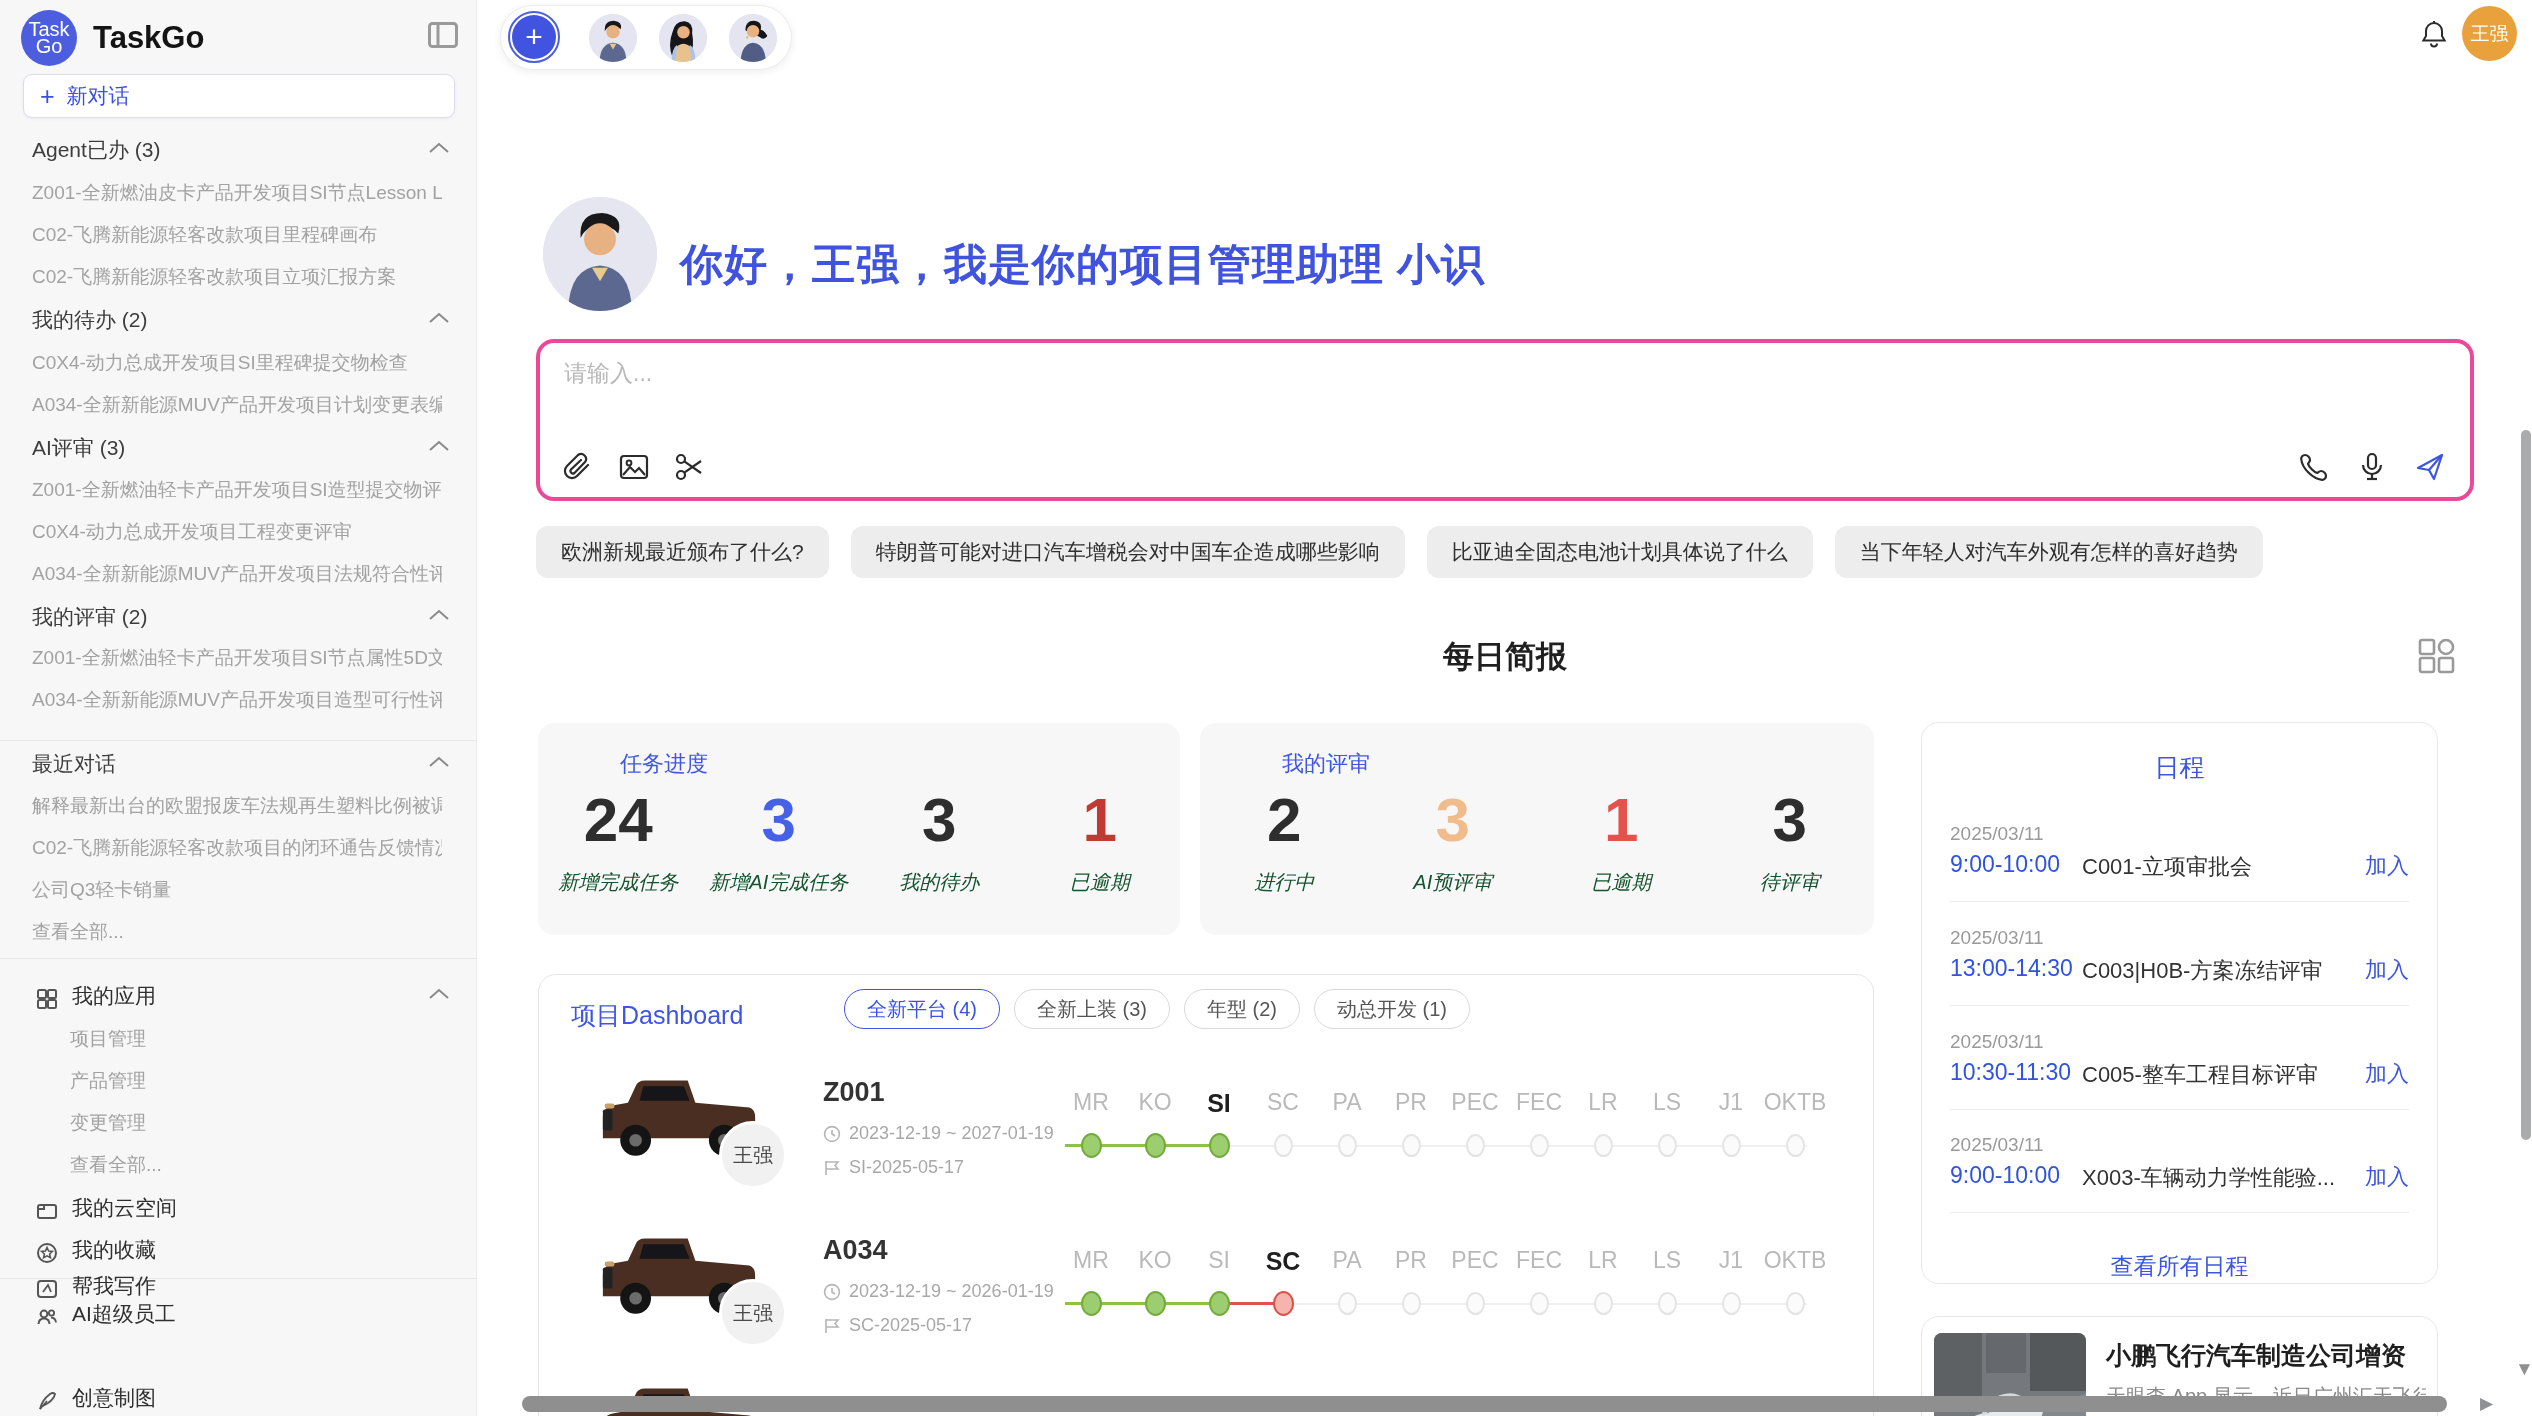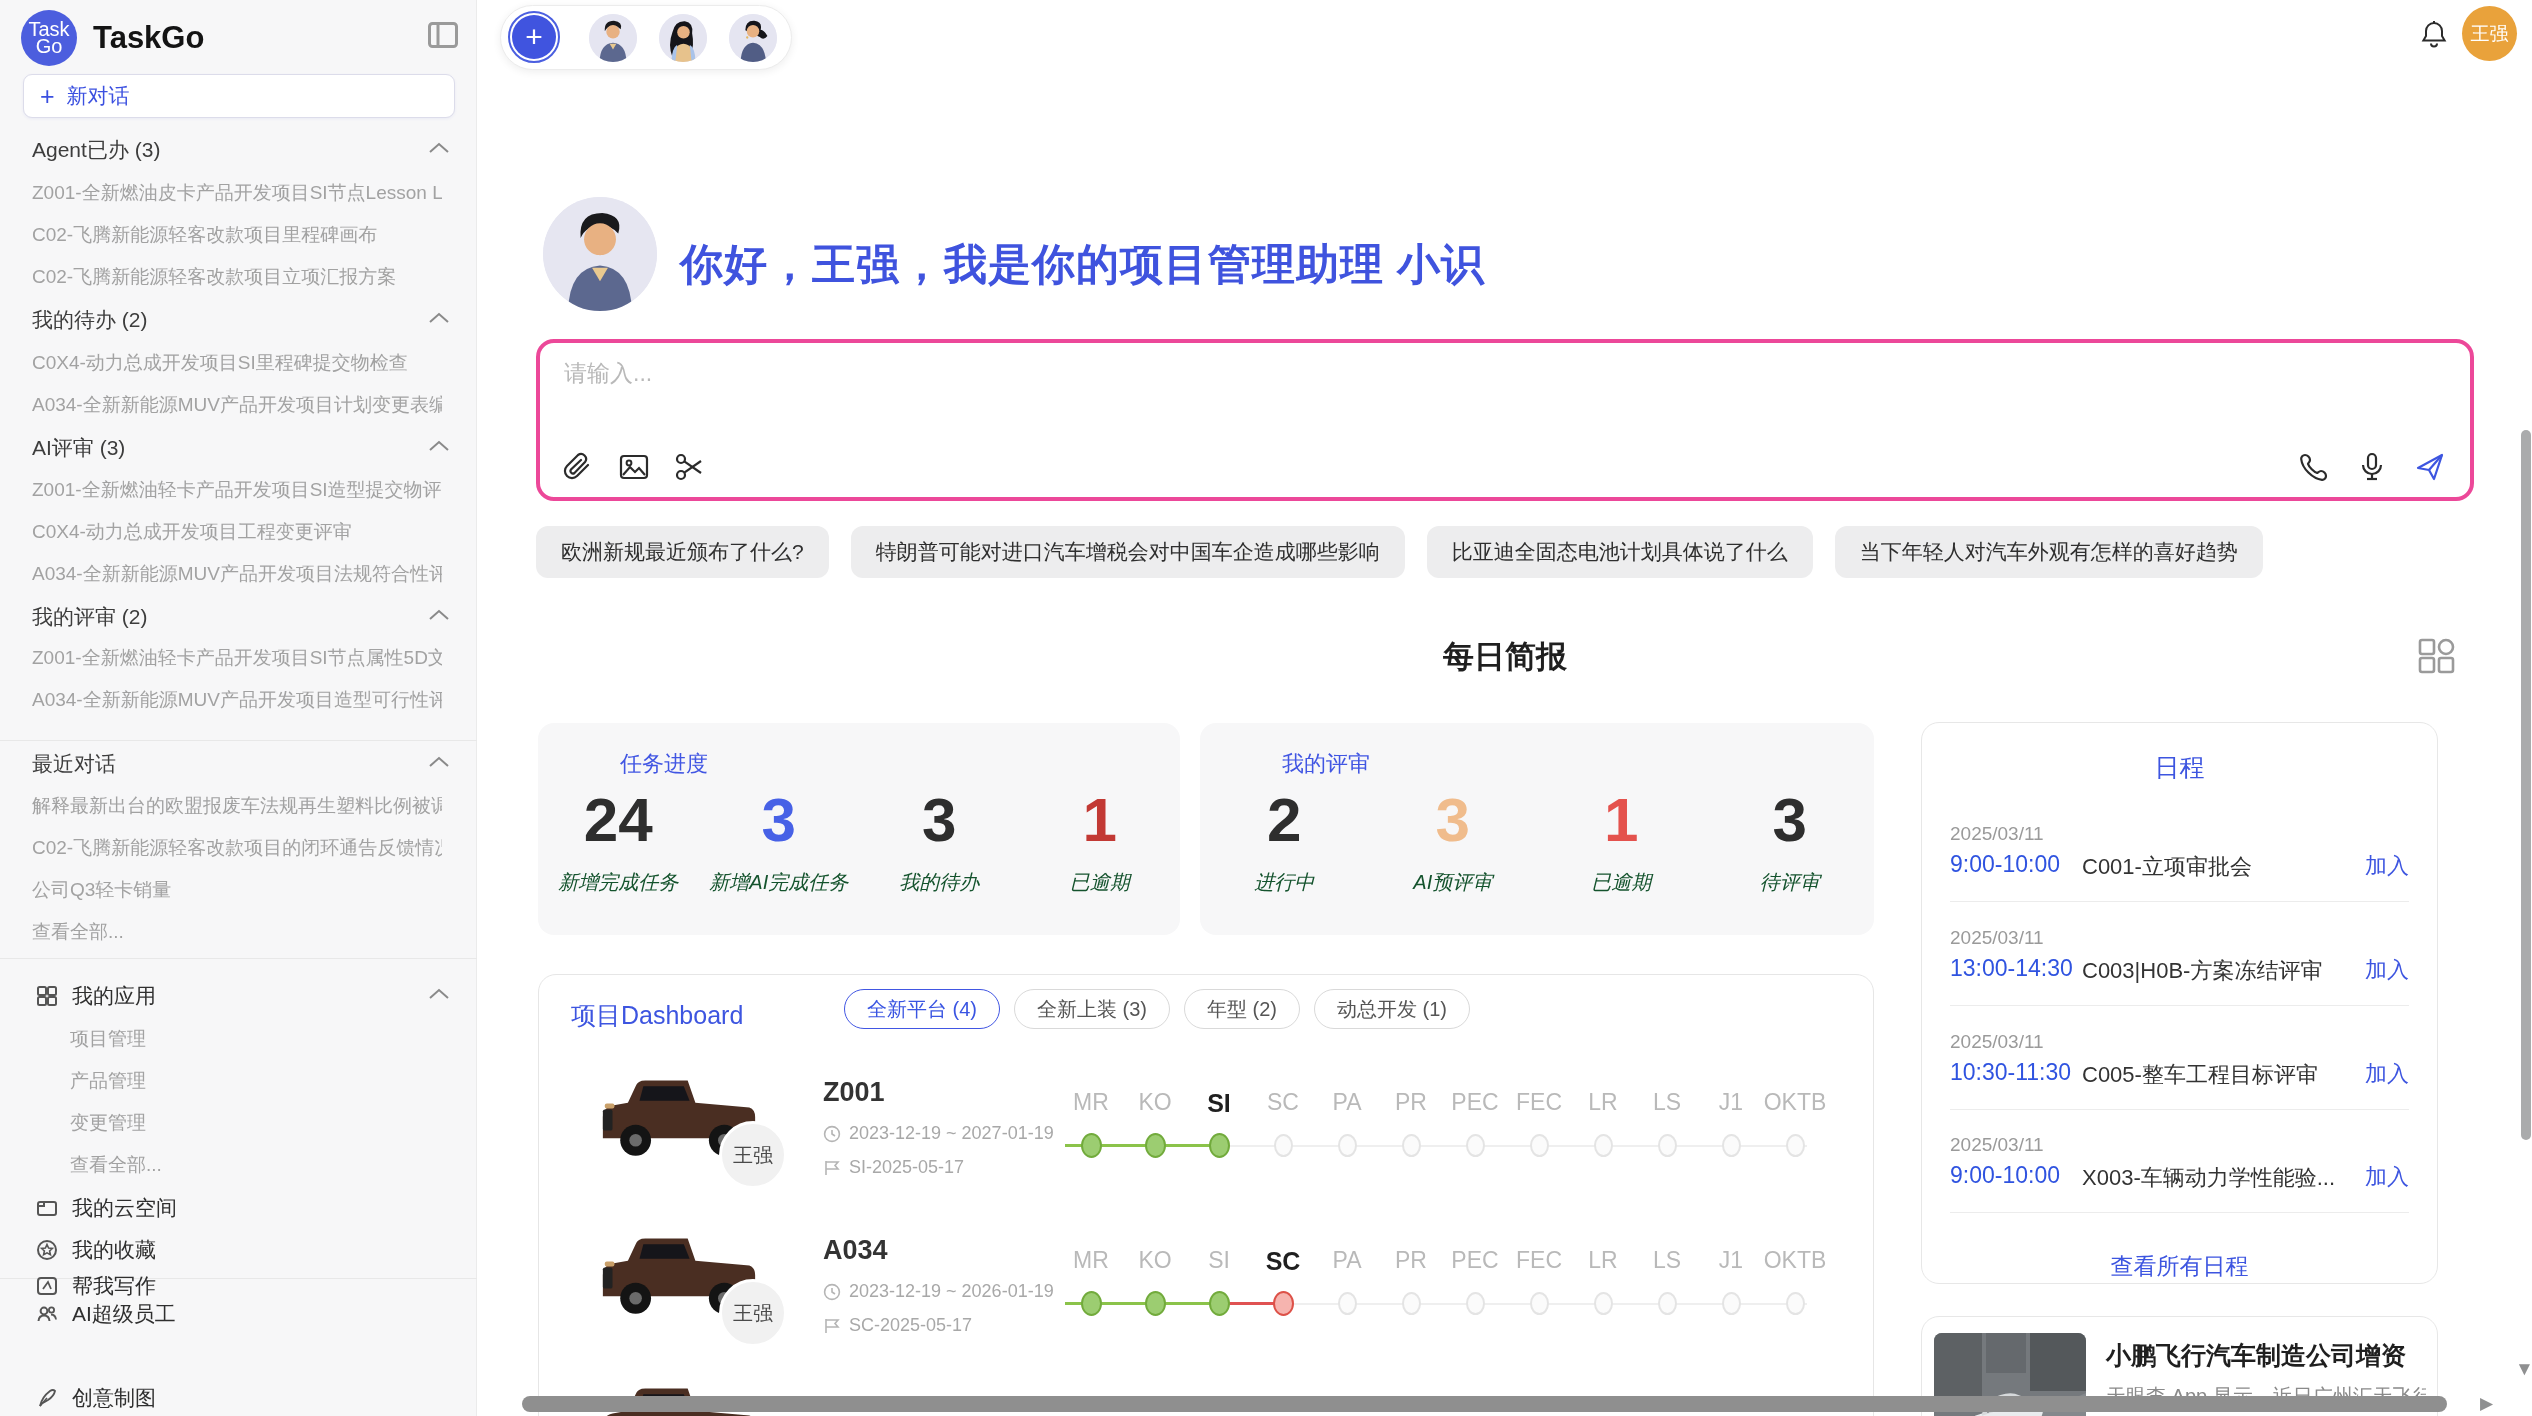--- a/index.html
+++ b/index.html
@@ -10,21 +10,21 @@
   .sb-head{position:absolute;left:21px;top:10px;display:flex;align-items:center;}
   .logo{width:56px;height:56px;border-radius:50%;background:#4c5ede;color:#fff;display:flex;flex-direction:column;align-items:center;justify-content:center;font-size:20px;line-height:17px;}
   .app-title{margin-left:16px;font-size:31px;font-weight:bold;color:#141414;}
   .panel-toggle{position:absolute;left:428px;top:22px;width:30px;height:26px;cursor:pointer;}
   .newchat{position:absolute;left:23px;top:74px;width:432px;height:44px;background:#fff;border:1px solid #dcdcea;border-radius:9px;box-shadow:0 1px 3px rgba(80,90,200,.08);display:flex;align-items:center;color:#3b50e0;font-size:21px;box-sizing:border-box;padding-left:16px;cursor:pointer;}
   .newchat .plus{font-size:25px;margin-right:12px;font-weight:400;}
   .sec-head{position:absolute;left:32px;font-size:21px;color:#3d3d3d;white-space:nowrap;}
   .sec-chev{position:absolute;left:428px;width:22px;height:12px;}
   .sb-item{position:absolute;left:32px;width:410px;font-size:19px;color:#a2a2a2;white-space:nowrap;overflow:hidden;cursor:pointer;}
   .sb-div{position:absolute;left:0;width:477px;height:1px;background:#e8e8e8;}
-  .sb-row{position:absolute;left:36px;display:flex;align-items:center;font-size:21px;color:#2f2f2f;cursor:pointer;}
+  .sb-row{position:absolute;left:36px;display:flex;align-items:flex-end;font-size:21px;color:#2f2f2f;cursor:pointer;}
   .sb-row .ric{width:22px;height:22px;margin-right:14px;flex:0 0 auto;}
   .sb-sub{position:absolute;left:70px;font-size:19px;color:#a2a2a2;cursor:pointer;}
   
   .top-pill{position:absolute;left:500px;top:5px;width:290px;height:63px;background:#fff;border:1px solid #ececec;border-radius:34px;box-shadow:0 2px 8px rgba(0,0,0,.07);}
   .plus-btn{position:absolute;left:7px;top:5px;width:52px;height:52px;border-radius:50%;border:2px solid #4b5fe0;box-sizing:border-box;background:#4054df;background-clip:content-box;padding:2px;color:#fff;display:flex;align-items:center;justify-content:center;font-size:30px;cursor:pointer;}
   .tav{position:absolute;top:8px;width:48px;height:48px;border-radius:50%;background:#e5e5f1;overflow:hidden;cursor:pointer;}
   .bell{position:absolute;left:2418px;top:18px;width:32px;height:32px;cursor:pointer;}
   .user-av{position:absolute;left:2462px;top:6px;width:55px;height:55px;border-radius:50%;background:#e9a23b;color:#fff;font-size:19px;display:flex;align-items:center;justify-content:center;cursor:pointer;}
   
   .greet-av{position:absolute;left:543px;top:197px;width:114px;height:114px;border-radius:50%;background:#e6e6f1;overflow:hidden;}

